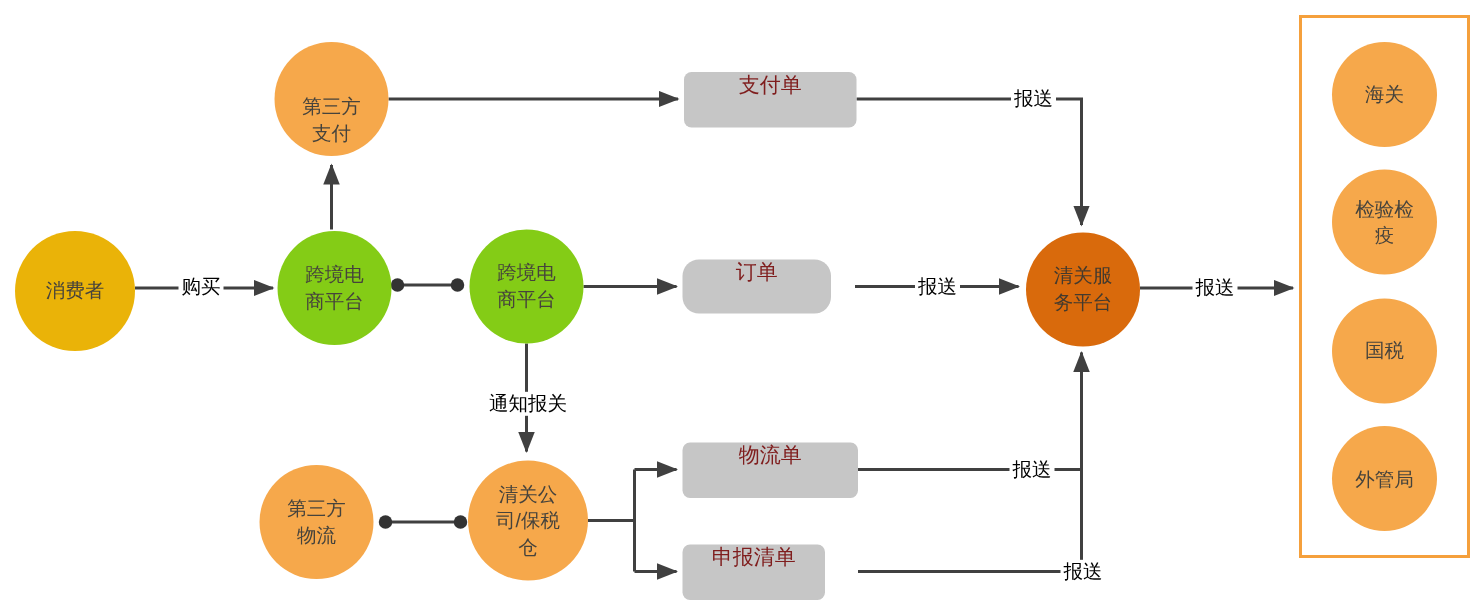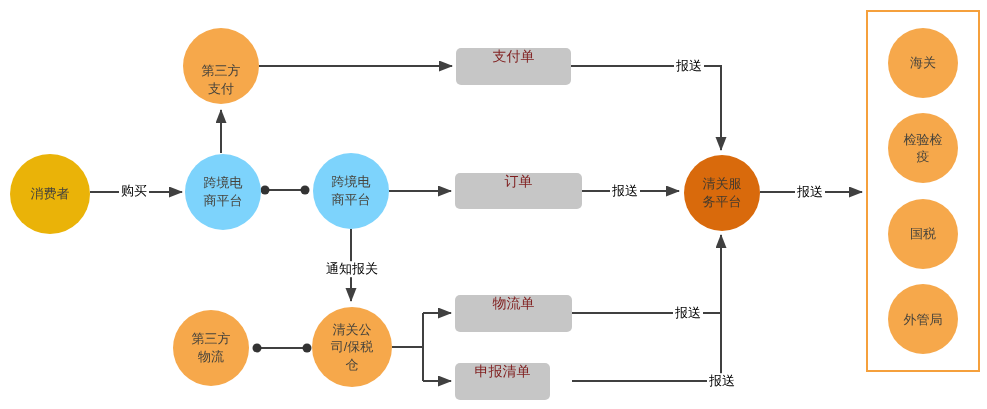--- a/index.html
+++ b/index.html
@@ -3,21 +3,21 @@
 <meta charset="utf-8">
 <style>
   html,body{margin:0;padding:0;background:#ffffff;}
   body{font-family:"Liberation Sans","DejaVu Sans",sans-serif;}
   .canvas{position:relative;width:987px;height:409px;background:#ffffff;overflow:hidden;}
   .edges{position:absolute;left:0;top:0;z-index:1;}
   .node{position:absolute;z-index:2;display:flex;align-items:center;justify-content:center;
         border-radius:50%;text-align:center;color:#46433c;font-size:13px;line-height:1.35;}
   .node .lbl{display:inline-block;word-break:break-all;}
   .c-pale{background:#eab308;}
-  .c-bright{background:#7dd3fc;}
+  .c-bright{background:#84cc16;}
   .c-light{background:#F6A84B;}
   .c-dark{background:#D96A0C;color:#433a2e;}
   .box{position:absolute;z-index:2;display:flex;justify-content:center;
        background:#C6C6C6;border-radius:5px;color:#7f1d1d;font-size:14px;}
   .panel{position:absolute;z-index:2;left:866px;top:10px;width:114px;height:362px;
          border:2px solid #F5A03C;background:#ffffff;box-sizing:border-box;
          display:flex;flex-direction:column;align-items:center;justify-content:space-evenly;}
   .panel .agency{position:relative;width:70px;height:70px;border-radius:50%;background:#F6A84B;
          display:flex;align-items:center;justify-content:center;text-align:center;
          color:#46433c;font-size:13px;line-height:1.35;}
@@ -87,21 +87,21 @@
   </div>
 
   <div class="node c-light" style="left:312px;top:307px;width:80px;height:80px;">
     <span class="lbl" style="width:50px;text-align:center;">清关公司/保税仓</span>
   </div>
 
   <div class="box" style="left:456px;top:48px;width:115px;height:37px;">
     <span>支付单</span>
   </div>
 
-  <div class="box" style="left:455px;top:173px;width:127px;height:36px;">
+  <div class="box" style="left:455px;top:173px;width:99px;height:36px;border-radius:11px;">
     <span>订单</span>
   </div>
 
   <div class="box" style="left:455px;top:295px;width:117px;height:37px;">
     <span>物流单</span>
   </div>
 
   <div class="box" style="left:455px;top:363px;width:95px;height:37px;">
     <span>申报清单</span>
   </div>

